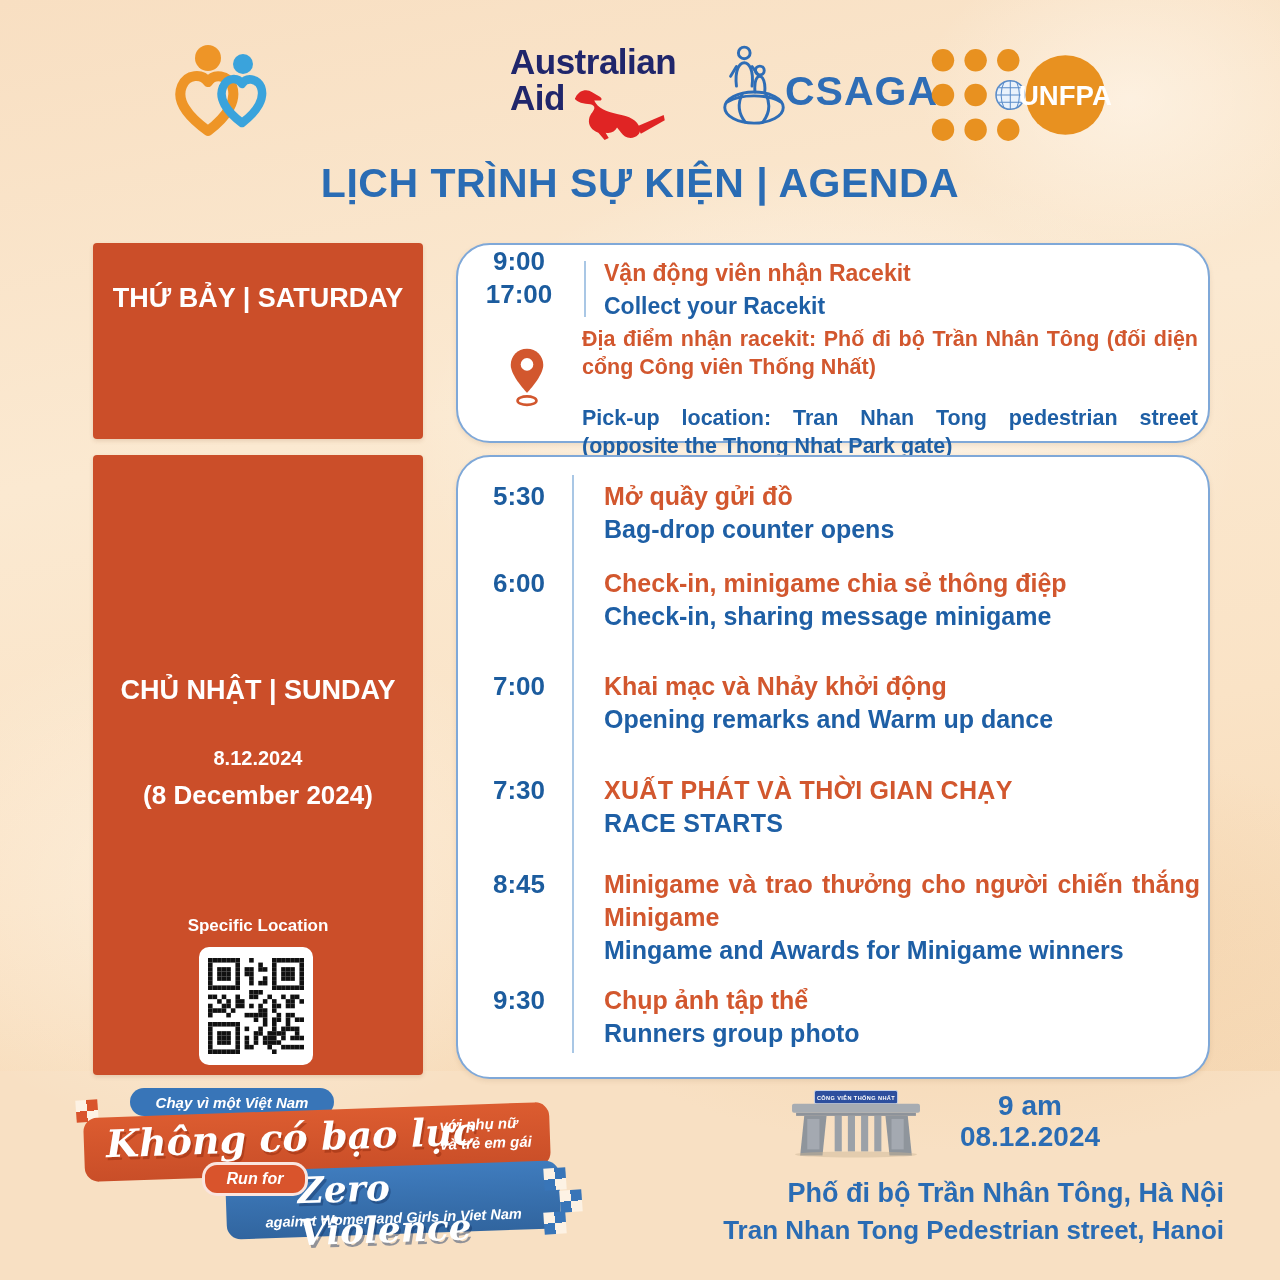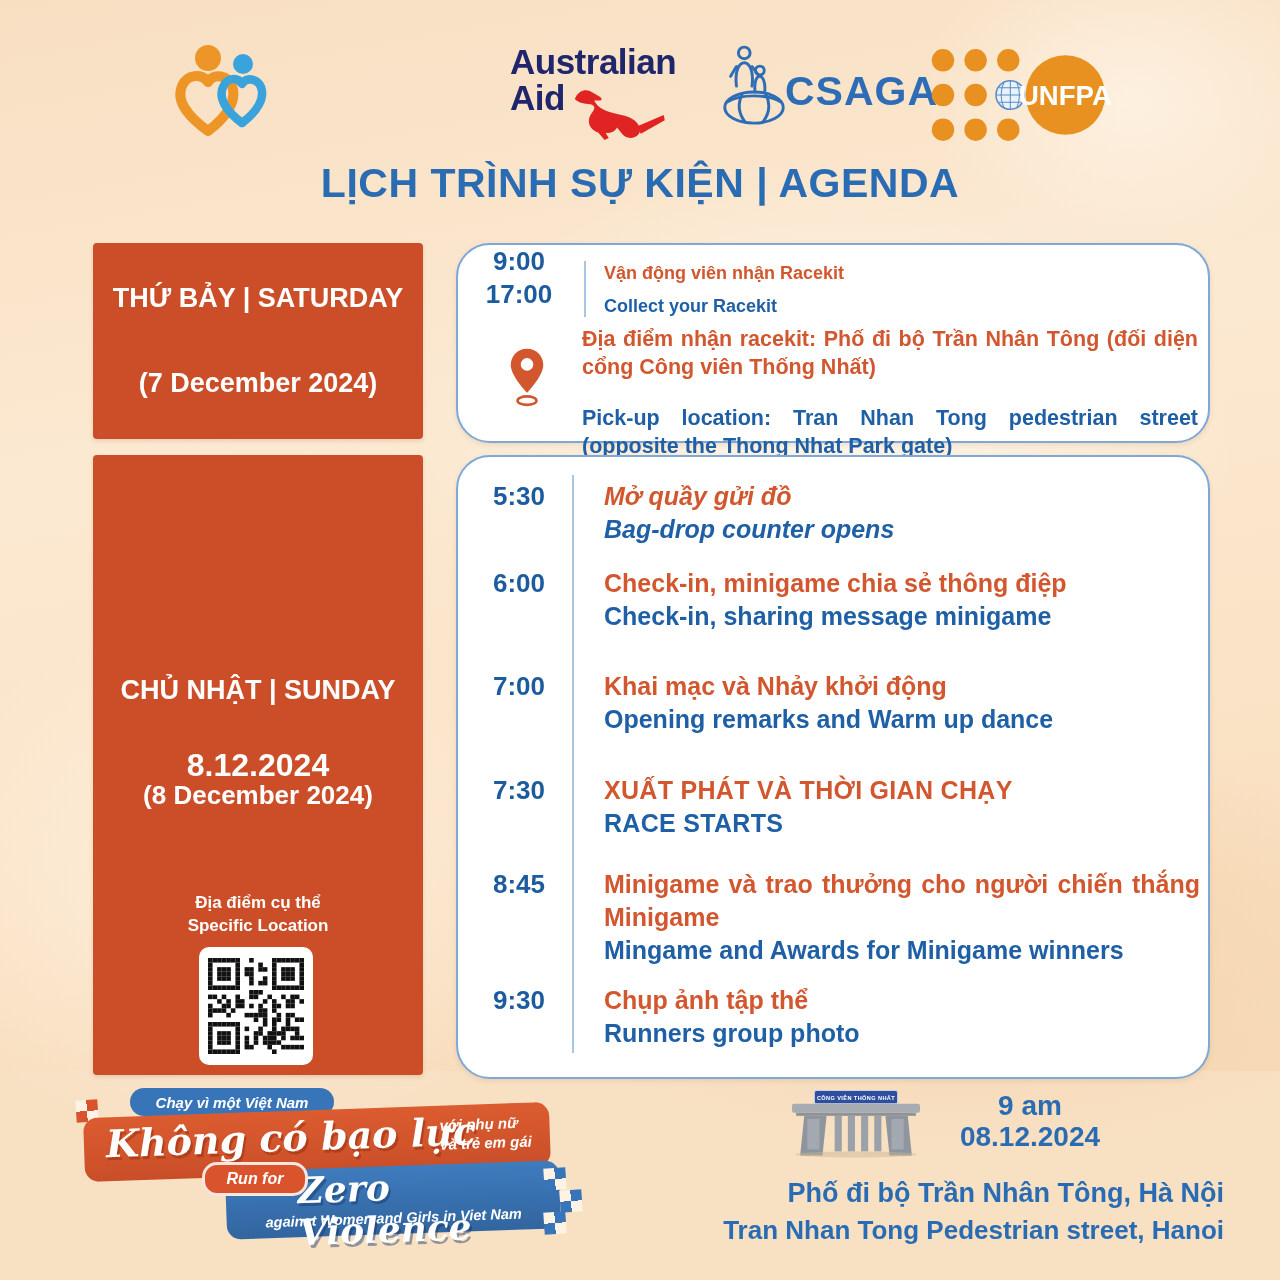--- a/index.html
+++ b/index.html
@@ -131,47 +131,45 @@
       </g>
       <circle cx="134" cy="50" r="39" fill="#E89120"></circle>
       <text x="134" y="60" text-anchor="middle" font-size="27" font-weight="bold" fill="#FFFFFF" font-family="Liberation Sans, sans-serif">UNFPA</text>
     </svg>
   </div>
 
   <div class="title">LỊCH TRÌNH SỰ KIỆN | AGENDA</div>
 
   <div class="day-block" style="top:243px;height:196px;">
     <div class="lbl" style="top:40px;font-size:27px;">THỨ BẢY | SATURDAY</div>
-    <div class="lbl" style="top:125px;font-size:27px;">(7 December 2024)</div>
   </div>
 
   <div class="card" style="top:243px;height:196px;">
     <div class="time-col" style="top:0;">
       <div>9:00</div>
       <div>17:00</div>
     </div>
     <div class="vline" style="left:126px;top:16px;height:56px;"></div>
-    <div class="item-content" style="top:12px;font-size:18px;">
+    <div class="item-content" style="top:12px;font-size:23px;">
       <div class="vi">Vận động viên nhận Racekit</div>
       <div class="en">Collect your Racekit</div>
     </div>
     <svg style="position:absolute;left:48px;top:100px;" width="42" height="64" viewBox="0 0 40 60">
       <path d="M20 3 C11 3 4.5 10 4.5 18.5 C4.5 29 20 45 20 45 C20 45 35.5 29 35.5 18.5 C35.5 10 29 3 20 3 Z" fill="#D2572E"></path>
       <circle cx="20" cy="18" r="6" fill="#FFFFFF"></circle>
       <ellipse cx="20" cy="52.5" rx="9" ry="4" fill="none" stroke="#D2572E" stroke-width="2.5"></ellipse>
     </svg>
     <div class="loc-text vi" style="top:80px;">Địa điểm nhận racekit: Phố đi bộ Trần Nhân Tông (đối diện cổng Công viên Thống Nhất)</div>
     <div class="loc-text en" style="top:138px;margin-top:21px;">Pick-up location: Tran Nhan Tong pedestrian street (opposite the Thong Nhat Park gate)</div>
   </div>
 
   <div class="day-block" style="top:455px;height:620px;">
     <div class="lbl" style="top:220px;font-size:27px;">CHỦ NHẬT | SUNDAY</div>
-    <div class="lbl" style="top:292px;font-size:32px;text-align:center;">8.12.2024</div>
+    <div class="lbl" style="top:292px;font-size:20px;text-align:center;">8.12.2024</div>
     <div class="lbl" style="top:325px;font-size:26px;">(8 December 2024)</div>
-    <div class="lbl" style="top:438px;font-size:17px;">Địa điểm cụ thể</div>
     <div class="lbl" style="top:461px;font-size:17px;">Specific Location</div>
     <div class="qr-box" style="left:106px;top:492px;width:114px;height:118px;">
       <svg width="96" height="100" viewBox="0 0 21 21" fill="#111111">
           <rect x="0" y="0" width="1" height="1"></rect>
           <rect x="1" y="0" width="1" height="1"></rect>
           <rect x="2" y="0" width="1" height="1"></rect>
           <rect x="3" y="0" width="1" height="1"></rect>
           <rect x="4" y="0" width="1" height="1"></rect>
           <rect x="5" y="0" width="1" height="1"></rect>
           <rect x="6" y="0" width="1" height="1"></rect>
@@ -381,21 +379,21 @@
           <rect x="14" y="20" width="1" height="1"></rect>
         </svg>
     </div>
   </div>
 
   <div class="card" style="top:455px;height:620px;">
     <div class="vline" style="left:114px;top:18px;height:578px;"></div>
 
     <div>
       <div class="time-col" style="top:23px;">5:30</div>
-      <div class="item-content" style="top:23px;font-style:italic;">
+      <div class="item-content" style="top:23px;">
         <div class="vi">Mở quầy gửi đồ</div>
         <div class="en">Bag-drop counter opens</div>
       </div>
     </div>
 
     <div>
       <div class="time-col" style="top:110px;">6:00</div>
       <div class="item-content" style="top:110px;">
         <div class="vi">Check-in, minigame chia sẻ thông điệp</div>
         <div class="en">Check-in, sharing message minigame</div>

